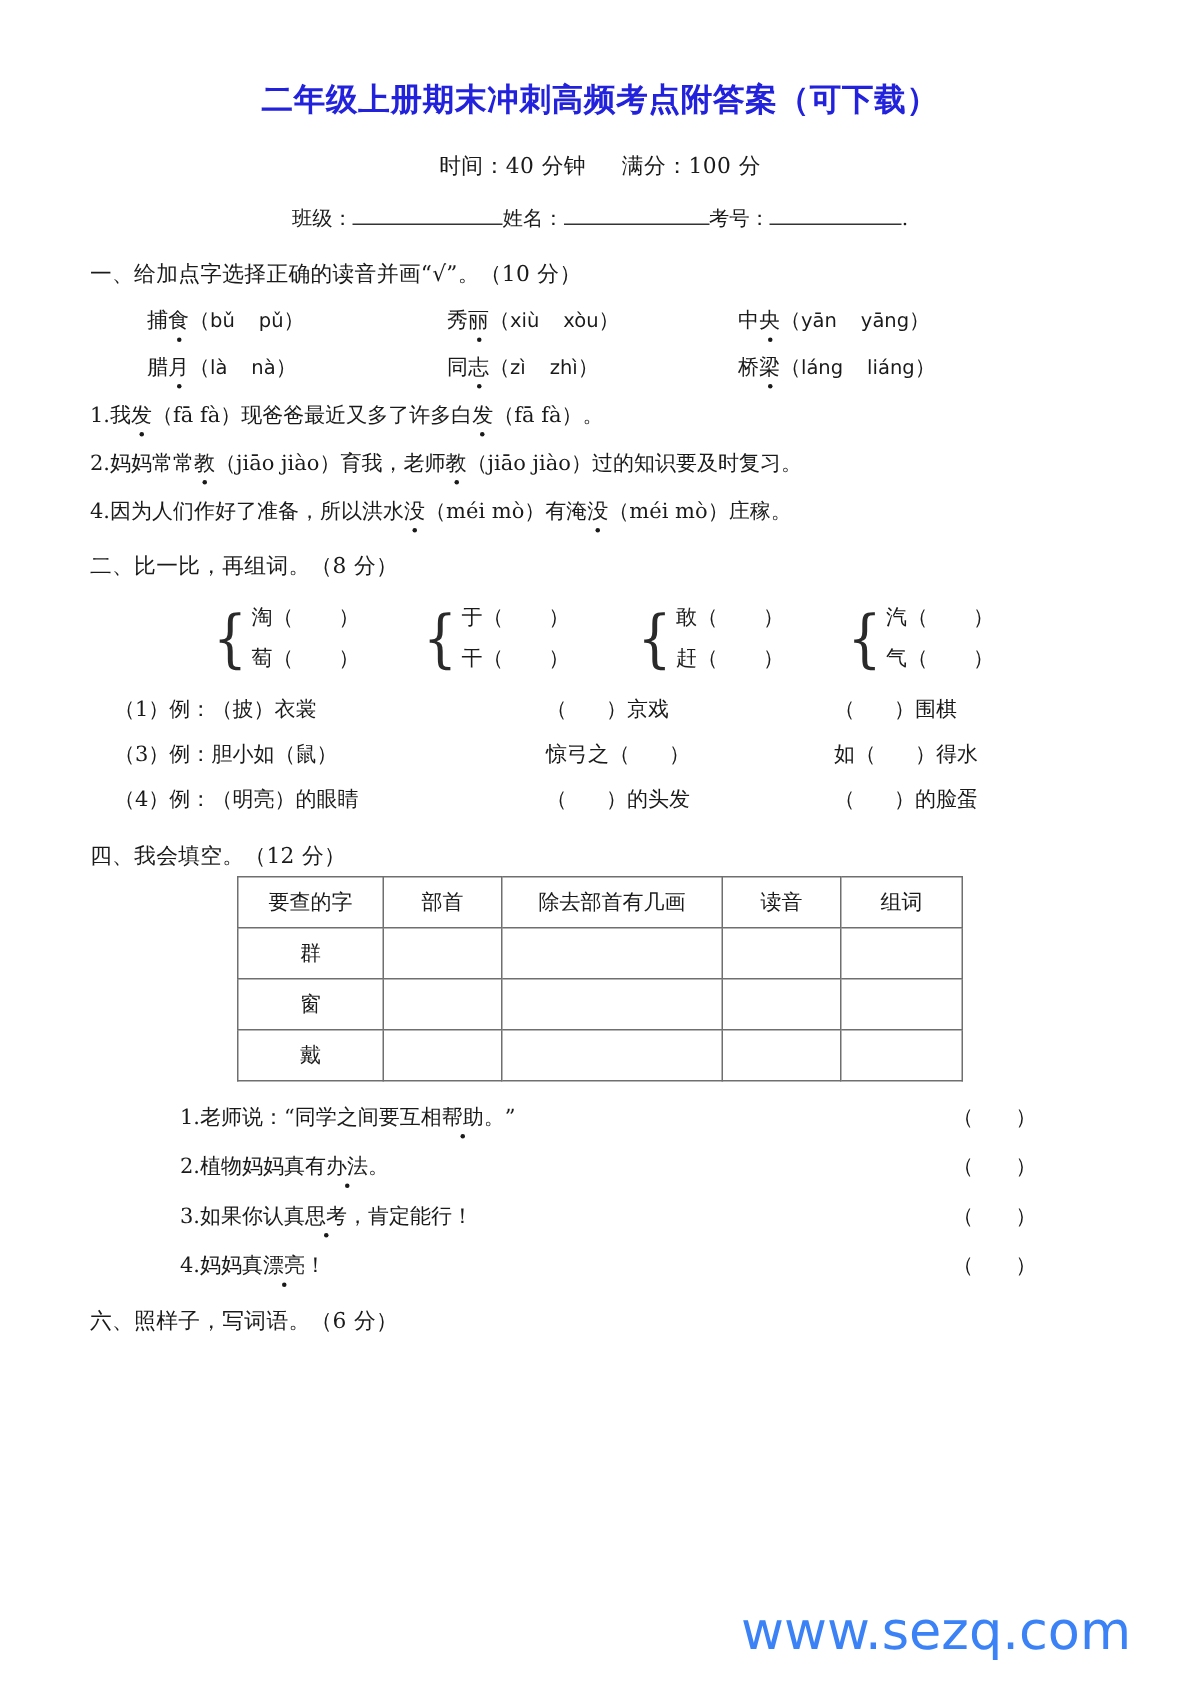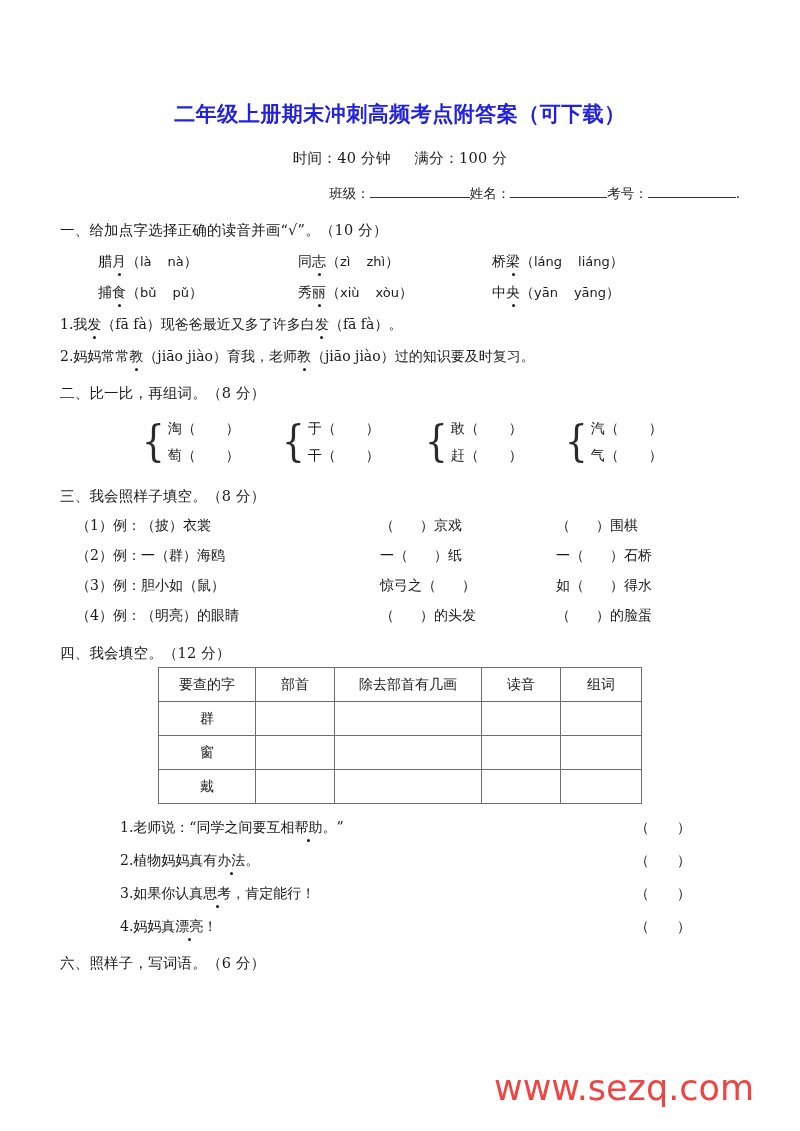--- a/index.html
+++ b/index.html
@@ -19,39 +19,39 @@
     position: relative;
     width: 800px;
     height: 1131px;
     box-sizing: border-box;
     padding: 0 60px;
   }
 
   
   .doc-title {
     margin: 0;
-    padding-top: 100px;
+    padding-top: 52px;
     text-align: center;
     font-size: 21px;
     font-weight: bold;
     letter-spacing: 0.5px;
     color: #2222dd;
     font-family: "DejaVu Serif", "Liberation Serif", serif;
   }
   .subline {
     text-align: center;
     font-size: 14.5px;
     margin-top: 21px;
     letter-spacing: 0.3px;
   }
   .subline .gap { display: inline-block; width: 14px; }
 
   .idline {
     margin-top: 17px;
-    text-align: right;
+    text-align: center;
     font-size: 13.5px;
     white-space: nowrap;
   }
   .idline .blank {
     display: inline-block;
     border-bottom: 1px solid #333;
     height: 12px;
     vertical-align: baseline;
   }
   .blank-a { width: 100px; }
@@ -138,21 +138,21 @@
 
   
   .s3-row {
     margin-top: 11px;
     margin-left: 16px;
     position: relative;
     height: 19px;
     font-size: 14px;
   }
   .s3-a { position: absolute; left: 0; top: 0; white-space: nowrap; }
-  .s3-b { position: absolute; left: 304px; top: 0; white-space: nowrap; }
+  .s3-b { position: absolute; left: 288px; top: 0; white-space: nowrap; }
   .s3-c { position: absolute; left: 480px; top: 0; white-space: nowrap; }
   .pblank { display: inline-block; width: 26px; }
 
   
   .tbl-wrap { margin-top: 0; display: flex; justify-content: center; }
   table.grid {
     border-collapse: collapse;
     width: 483px;
     table-layout: fixed;
   }
@@ -182,21 +182,21 @@
   .s5-ans { position: absolute; left: 515px; top: 0; white-space: nowrap; }
   .s5-ans .inner { display: inline-block; width: 28px; }
 
   
   .watermark {
     position: absolute;
     left: 494px;
     top: 1068px;
     font-family: "DejaVu Sans", "Liberation Sans", sans-serif;
     font-size: 35px;
-    color: #ef4444;
+    color: #3b82f6;
     letter-spacing: 0px;
     white-space: nowrap;
     user-select: none;
   }
 </style>
 </head>
 <body>
 
 <div class="page">
 
@@ -208,36 +208,37 @@
     <span>满分：100 分</span>
   </div>
 
   <div class="idline">
     <span>班级：</span><span class="blank blank-a"></span><span>姓名：</span><span class="blank blank-b"></span><span>考号：</span><span class="blank blank-c"></span><span>.</span>
   </div>
 
   <div class="sec-head">一、给加点字选择正确的读音并画“√”。（10 分）</div>
 
   <div class="s1-row">
+    <span class="s1-col s1-c1"><span>捕</span><span class="dotchar">食</span><span>（</span><span class="py"><span>bǔ</span><span class="sp"></span><span>pǔ</span></span><span>）</span></span>
+    <span class="s1-col s1-c2"><span>秀</span><span class="dotchar">丽</span><span>（</span><span class="py"><span>xiù</span><span class="sp"></span><span>xòu</span></span><span>）</span></span>
+    <span class="s1-col s1-c3"><span>中</span><span class="dotchar">央</span><span>（</span><span class="py"><span>yān</span><span class="sp"></span><span>yāng</span></span><span>）</span></span>
+  </div>
+
+  <div class="s1-row">
     <span class="s1-col s1-c1"><span>腊</span><span class="dotchar">月</span><span>（</span><span class="py"><span>là</span><span class="sp"></span><span>nà</span></span><span>）</span></span>
     <span class="s1-col s1-c2"><span>同</span><span class="dotchar">志</span><span>（</span><span class="py"><span>zì</span><span class="sp"></span><span>zhì</span></span><span>）</span></span>
     <span class="s1-col s1-c3"><span>桥</span><span class="dotchar">梁</span><span>（</span><span class="py"><span>láng</span><span class="sp"></span><span>liáng</span></span><span>）</span></span>
   </div>
 
-  <div class="s1-row">
-    <span class="s1-col s1-c1"><span>捕</span><span class="dotchar">食</span><span>（</span><span class="py"><span>bǔ</span><span class="sp"></span><span>pǔ</span></span><span>）</span></span>
-    <span class="s1-col s1-c2"><span>秀</span><span class="dotchar">丽</span><span>（</span><span class="py"><span>xiù</span><span class="sp"></span><span>xòu</span></span><span>）</span></span>
-    <span class="s1-col s1-c3"><span>中</span><span class="dotchar">央</span><span>（</span><span class="py"><span>yān</span><span class="sp"></span><span>yāng</span></span><span>）</span></span>
-  </div>
-
   <div class="s1-sent"><span>1.</span><span>我</span><span class="dotchar">发</span><span>（fā fà）现爸爸最近又多了许多白</span><span class="dotchar">发</span><span>（fā fà）。</span></div>
 
   <div class="s1-sent"><span>2.</span><span>妈妈常常</span><span class="dotchar">教</span><span>（jiāo jiào）育我，老师</span><span class="dotchar">教</span><span>（jiāo jiào）过的知识要及时复习。</span></div>
 
 
+  <div class="s1-sent"><span>4.</span><span>因为人们作好了准备，所以洪水</span><span class="dotchar">没</span><span>（méi mò）有淹</span><span class="dotchar">没</span><span>（méi mò）庄稼。</span></div>
 
   <div class="sec-head">二、比一比，再组词。（8 分）</div>
 
   <div class="s2-wrap">
     <div class="brace-group g1">
       <span class="brace">{</span>
       <span class="brace-items">
         <div><span>淘</span><span class="paren-sm"><span>（</span><span class="inner"></span><span>）</span></span></div>
         <div><span>萄</span><span class="paren-sm"><span>（</span><span class="inner"></span><span>）</span></span></div>
       </span>
@@ -258,33 +259,27 @@
     </div>
     <div class="brace-group g4">
       <span class="brace">{</span>
       <span class="brace-items">
         <div><span>汽</span><span class="paren-sm"><span>（</span><span class="inner"></span><span>）</span></span></div>
         <div><span>气</span><span class="paren-sm"><span>（</span><span class="inner"></span><span>）</span></span></div>
       </span>
     </div>
   </div>
 
-  <div class="sec-head">三、我会照样子填空。（8 分）</div>
 
   <div class="s3-row">
     <span class="s3-a"><span>（1）例：</span><span>（披）衣裳</span></span>
     <span class="s3-b"><span>（</span><span class="pblank"></span><span>）京戏</span></span>
     <span class="s3-c"><span>（</span><span class="pblank"></span><span>）围棋</span></span>
   </div>
 
-  <div class="s3-row">
-    <span class="s3-a"><span>（2）例：</span><span>一（群）海鸥</span></span>
-    <span class="s3-b"><span>一（</span><span class="pblank"></span><span>）纸</span></span>
-    <span class="s3-c"><span>一（</span><span class="pblank"></span><span>）石桥</span></span>
-  </div>
 
   <div class="s3-row">
     <span class="s3-a"><span>（3）例：</span><span>胆小如（鼠）</span></span>
     <span class="s3-b"><span>惊弓之（</span><span class="pblank"></span><span>）</span></span>
     <span class="s3-c"><span>如（</span><span class="pblank"></span><span>）得水</span></span>
   </div>
 
   <div class="s3-row">
     <span class="s3-a"><span>（4）例：</span><span>（明亮）的眼睛</span></span>
     <span class="s3-b"><span>（</span><span class="pblank"></span><span>）的头发</span></span>

